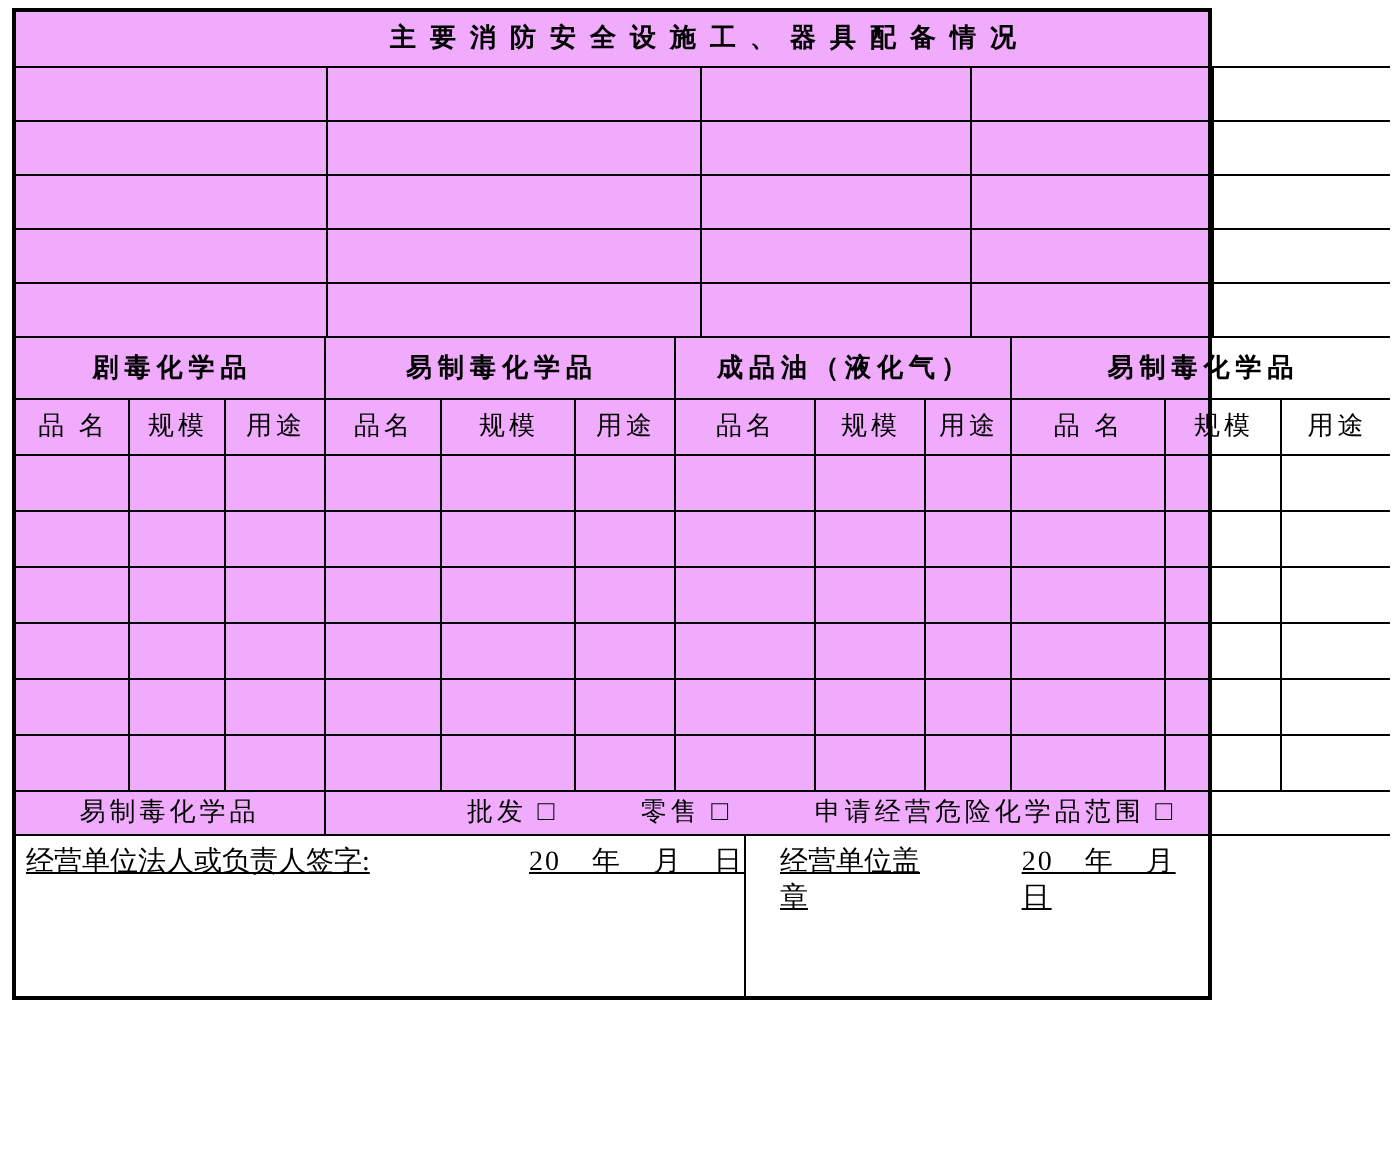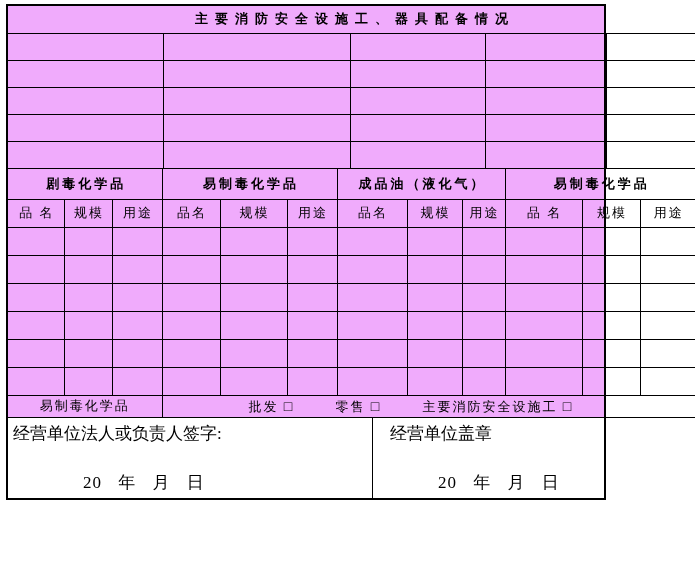--- a/index.html
+++ b/index.html
@@ -35,22 +35,22 @@
   tr.c-empty { height: 28px; }
   tr.c-mode  { height: 22px; }
 
   .mode-label { letter-spacing: 2px; }
   .mode-opts  { text-align: left; padding-left: 14px; letter-spacing: 2px; }
   .opt { margin-right: 38px; }
   .box { font-size: 14px; letter-spacing: 0; }
 
   .bottom { display: flex; height: 80px; background: #fff; }
   .sig-cell {
-    display: flex; flex-direction: column; justify-content: space-between;
-    padding: 4px 0 4px 5px; font-size: 17px;
+    display: flex; flex-direction: row; justify-content: space-between;
+    padding: 4px 0 4px 5px; font-size: 14px; text-decoration: underline;
   }
   .sig-left  { width: 365px; border-right: 1px solid #000; }
   .sig-right { flex: 1; padding-left: 17px; justify-content: space-between; }
   .date { word-spacing: 11px; letter-spacing: 1px; }
   .date-left  { padding-left: 70px; }
   .date-right { padding-left: 48px; }
 </style>
 </head>
 <body>
 
@@ -224,21 +224,21 @@
           <td></td>
           <td></td>
           <td></td>
           <td></td>
         </tr>
     <tr class="c-mode">
       <td colspan="3" class="mode-label">易制毒化学品</td>
       <td colspan="9" class="mode-opts">
         <span class="opt"><span>批发</span> <span class="box">□</span></span>
         <span class="opt"><span>零售</span> <span class="box">□</span></span>
-        <span class="opt"><span>主要消防安全设施工</span> <span class="box">□</span></span>
+        <span class="opt"><span>申请经营危险化学品范围</span> <span class="box">□</span></span>
       </td>
     </tr>
   </tbody>
     </table>
 
   <div class="bottom">
     <div class="sig-cell sig-left">
       <div>经营单位法人或负责人签字:</div>
       <div class="date date-left">20 年 月 日</div>
     </div>

